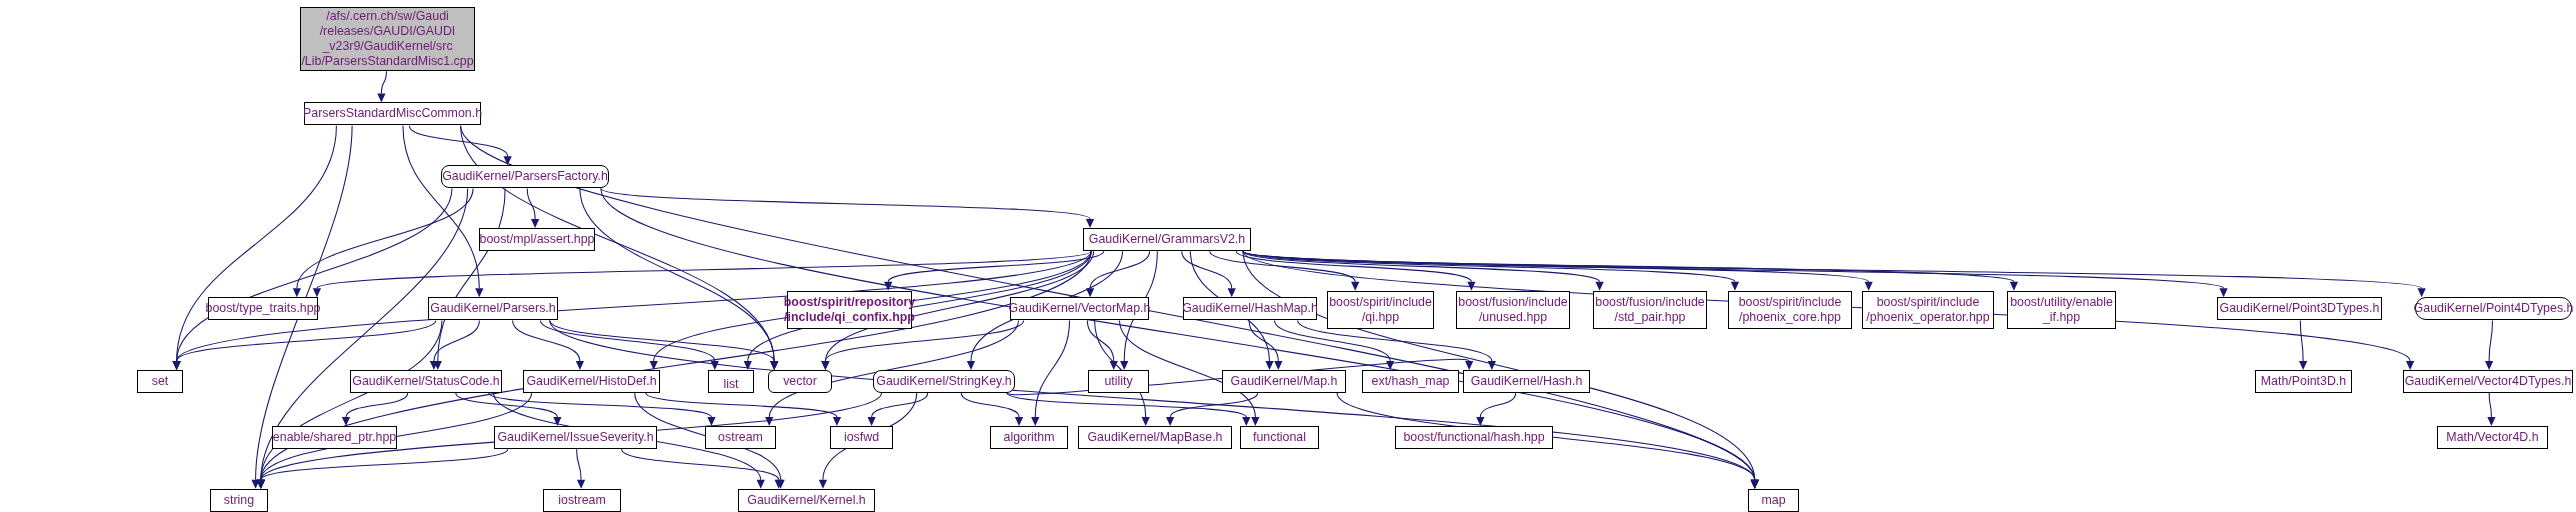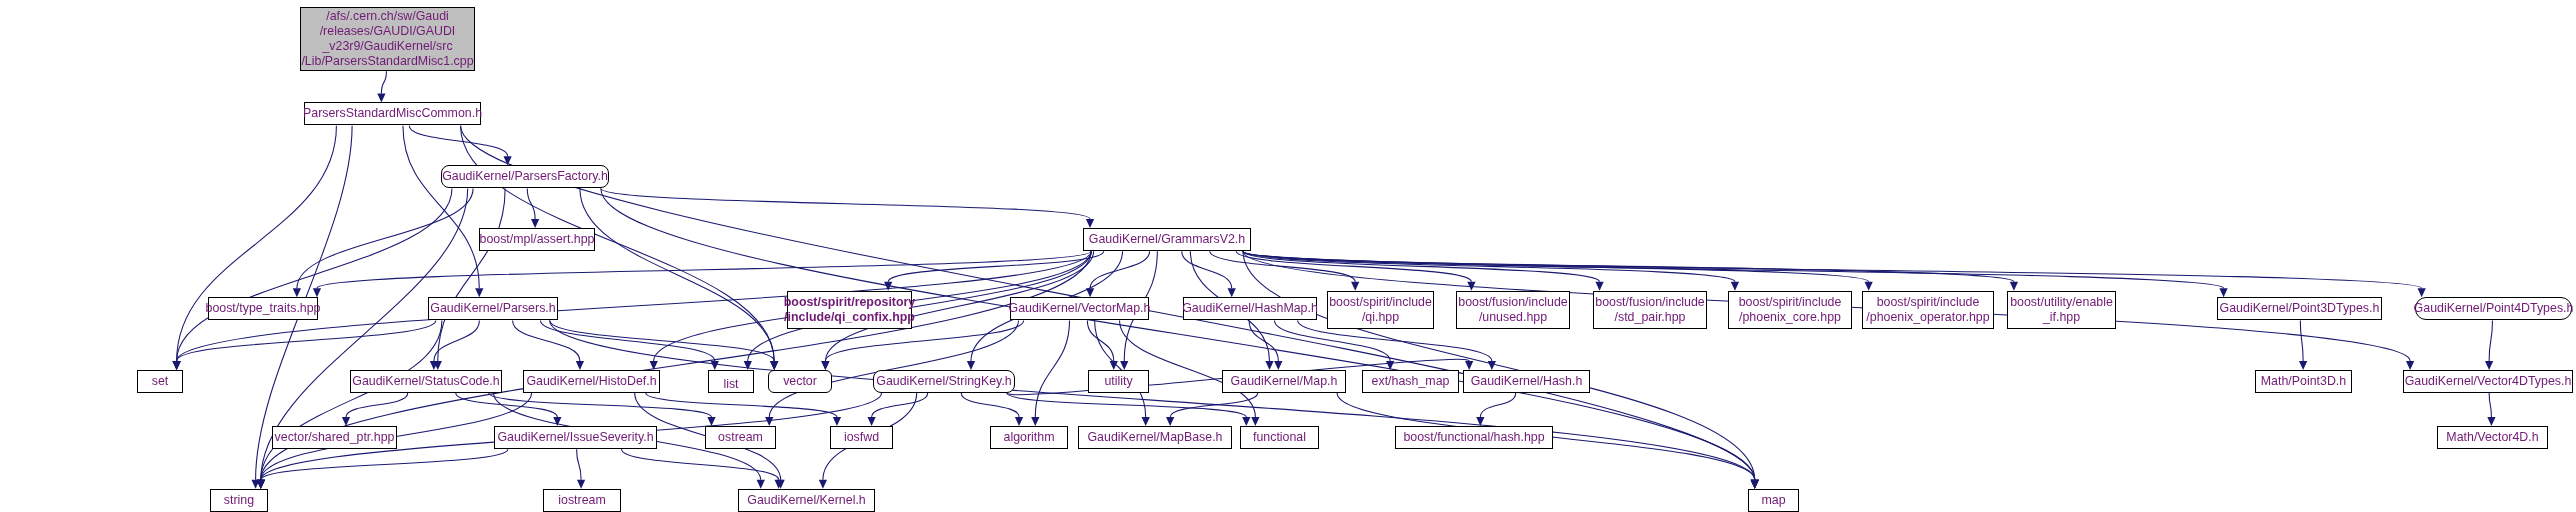--- a/index.html
+++ b/index.html
@@ -304,21 +304,21 @@
     <div class="node" style="left: 1463px; top: 370px; width: 127px; height: 23px;">
       <span>GaudiKernel/Hash.h</span>
     </div>
     <div class="node" style="left: 2255px; top: 370px; width: 97px; height: 23px;">
       <span>Math/Point3D.h</span>
     </div>
     <div class="node" style="left: 2403px; top: 370px; width: 170px; height: 23px;">
       <span>GaudiKernel/Vector4DTypes.h</span>
     </div>
     <div class="node" style="left: 272px; top: 426px; width: 125px; height: 23px;">
-      <span>vector/shared_ptr.hpp</span>
+      <span>enable/shared_ptr.hpp</span>
     </div>
     <div class="node" style="left: 494px; top: 426px; width: 163px; height: 23px;">
       <span>GaudiKernel/IssueSeverity.h</span>
     </div>
     <div class="node" style="left: 705px; top: 426px; width: 71px; height: 23px;">
       <span>ostream</span>
     </div>
     <div class="node" style="left: 830px; top: 426px; width: 63px; height: 23px;">
       <span>iosfwd</span>
     </div>

